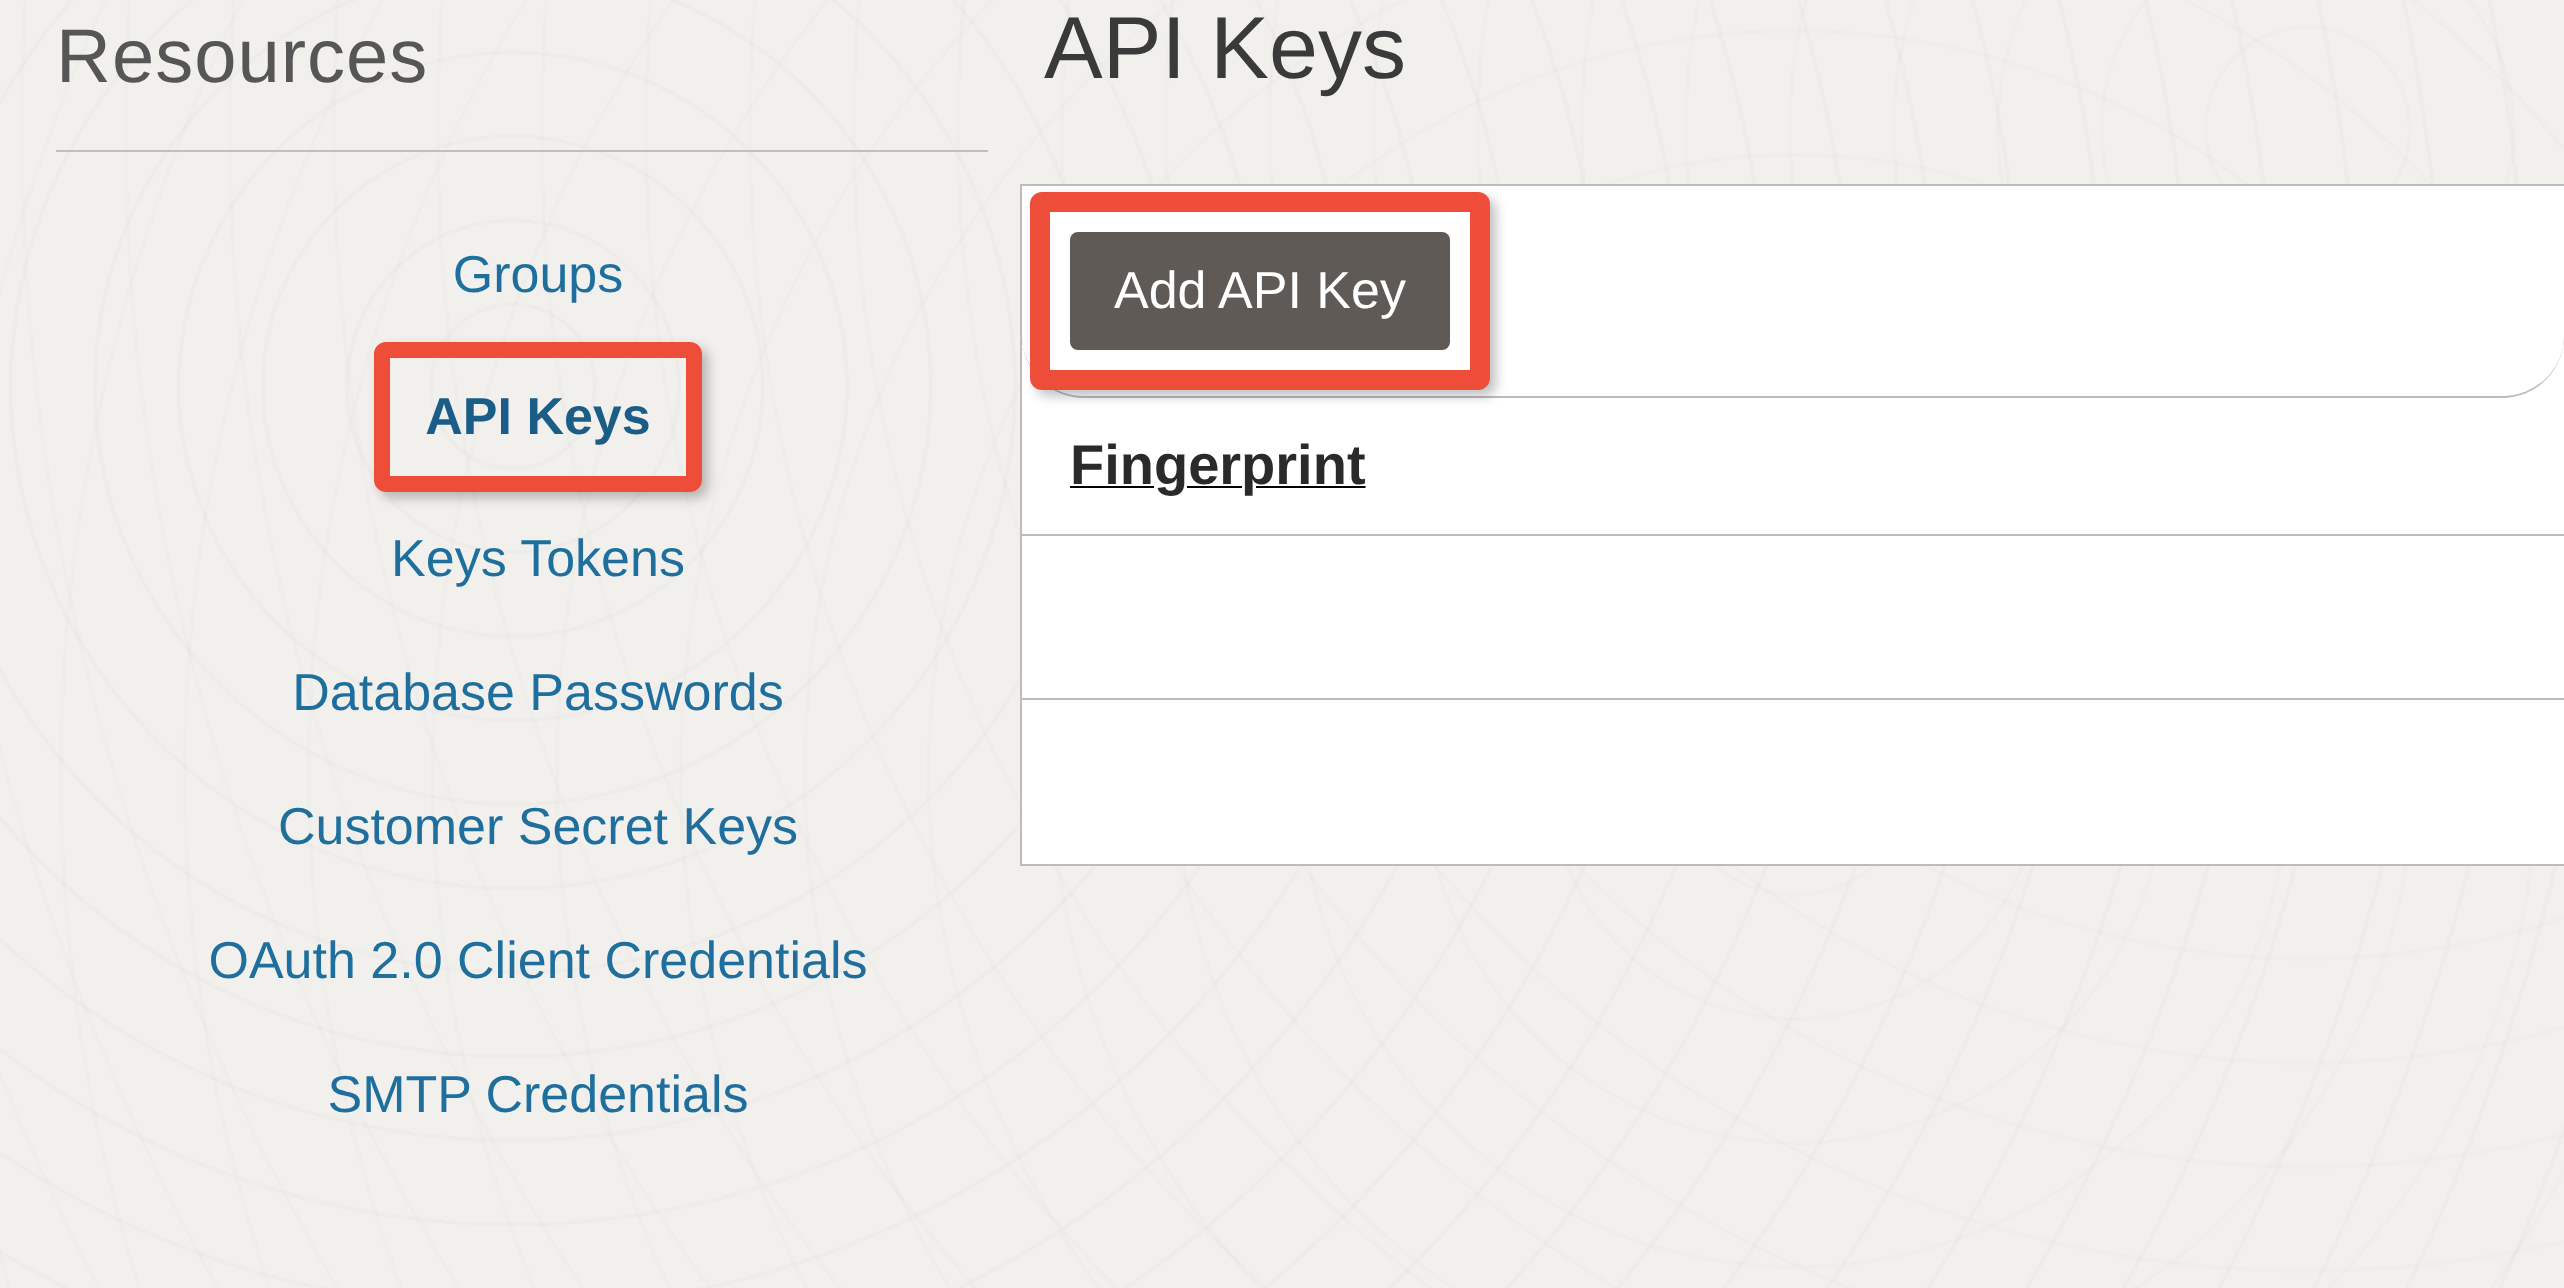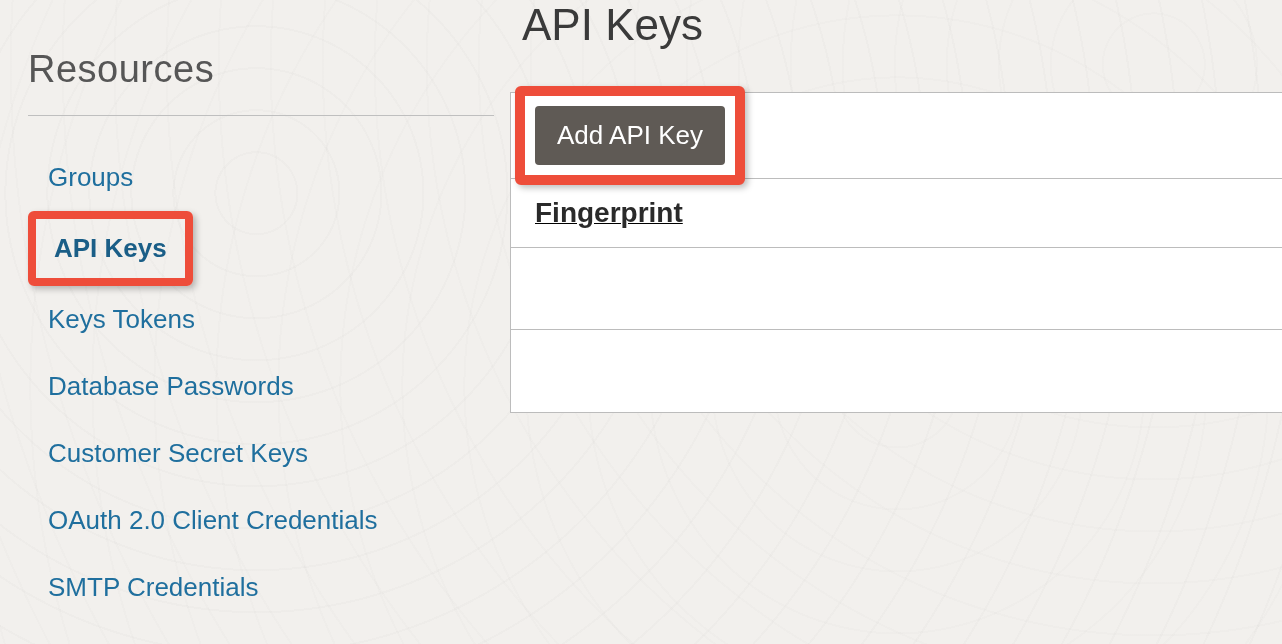--- a/index.html
+++ b/index.html
@@ -16,37 +16,37 @@
         repeating-radial-gradient(circle at 90% 10%, transparent 0, transparent 50px, rgba(0,0,0,0.012) 50px, rgba(0,0,0,0.012) 52px);
       width: 1282px;
       height: 644px;
       display: flex;
       overflow: hidden;
     }
     .sidebar {
       width: 510px;
       padding-left: 28px;
       padding-top: 8px;
-      margin-top: 40px;
     }
     .sidebar-title {
       font-size: 38px;
       font-weight: 200;
       color: #565656;
       letter-spacing: 0.5px;
       margin-bottom: 24px;
     }
     .sidebar-divider {
       border: none;
       border-top: 1px solid #bfbfbf;
       margin-right: 16px;
       margin-bottom: 28px;
     }
     .sidebar-nav {
       list-style: none;
+      text-align: center;
     }
     .sidebar-item {
       font-size: 26px;
       color: #1f6f9e;
       padding: 18px 20px;
       cursor: pointer;
       display: inline-block;
       font-weight: 400;
     }
     .sidebar-item.active {
@@ -116,23 +116,24 @@
     }
     .table-container {
       border-top: 1px solid #bcbcbc;
       border-left: 1px solid #bcbcbc;
       border-bottom: 1px solid #bcbcbc;
       background: #fff;
     }
     .button-row {
       border-bottom: 1px solid #bcbcbc;
       padding: 0;
-      height: 86px;
+      height: 106px;
       display: flex;
       align-items: center;
+      border-radius: 31px;
     }
   </style>
 </head>
 <body>
 
 <div class="sidebar">
   <h2 class="sidebar-title">Resources</h2>
   <hr class="sidebar-divider">
   <ul class="sidebar-nav">
     <li><span class="sidebar-item">Groups</span></li>

